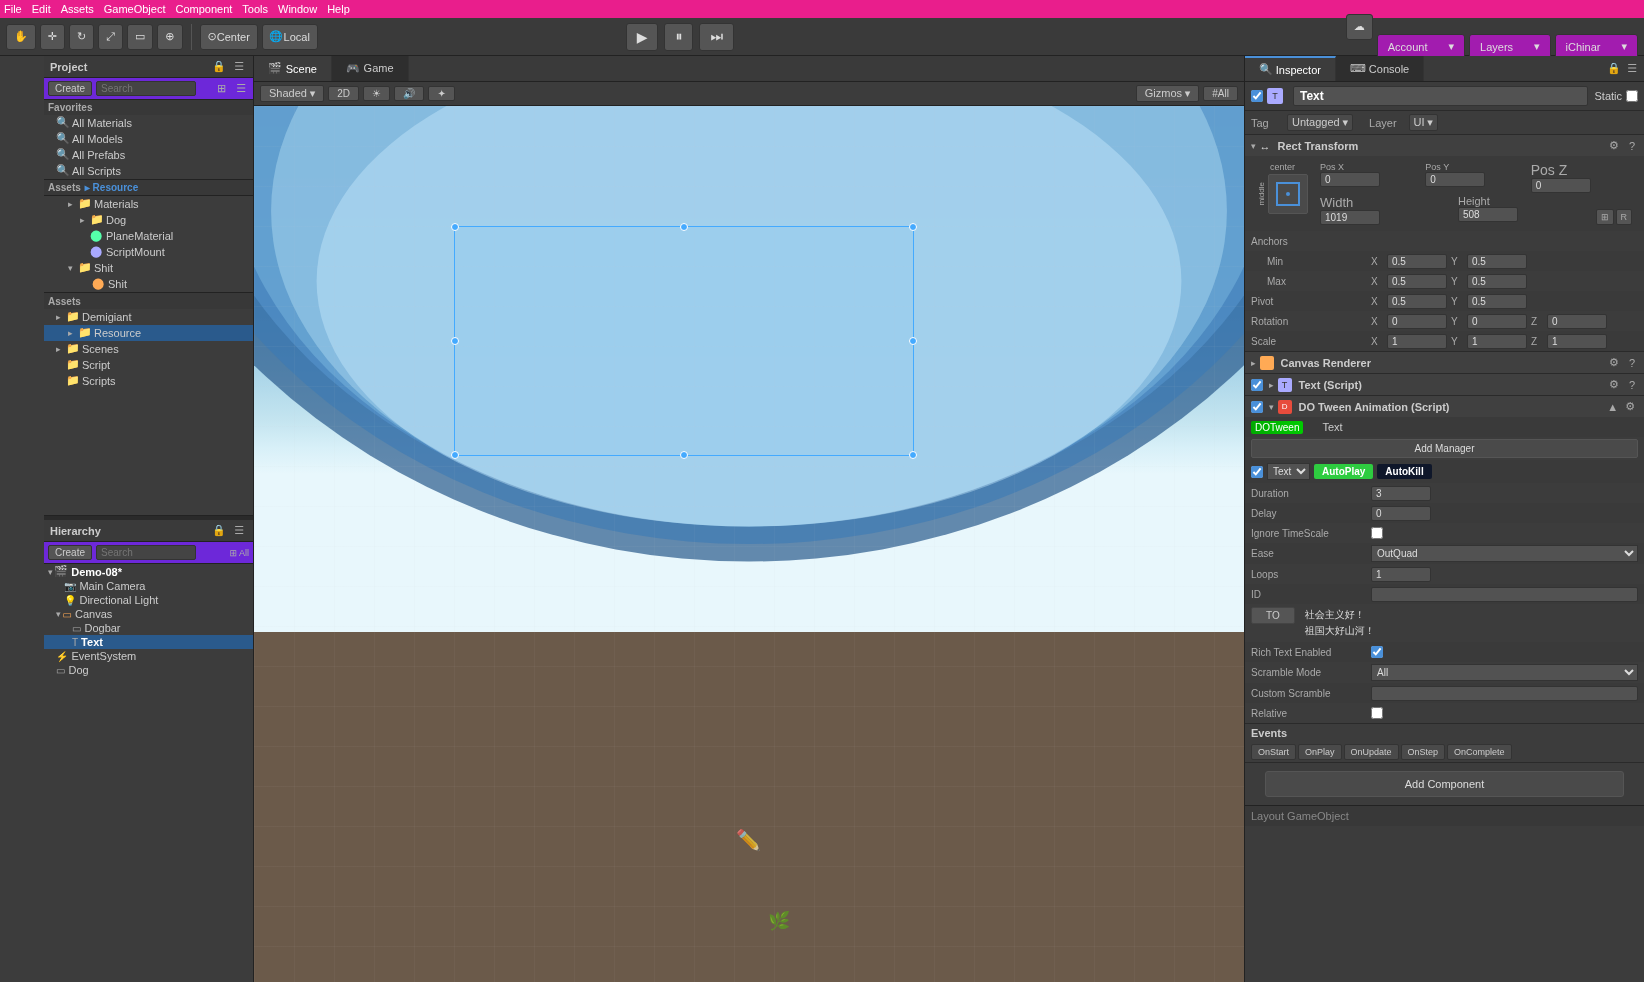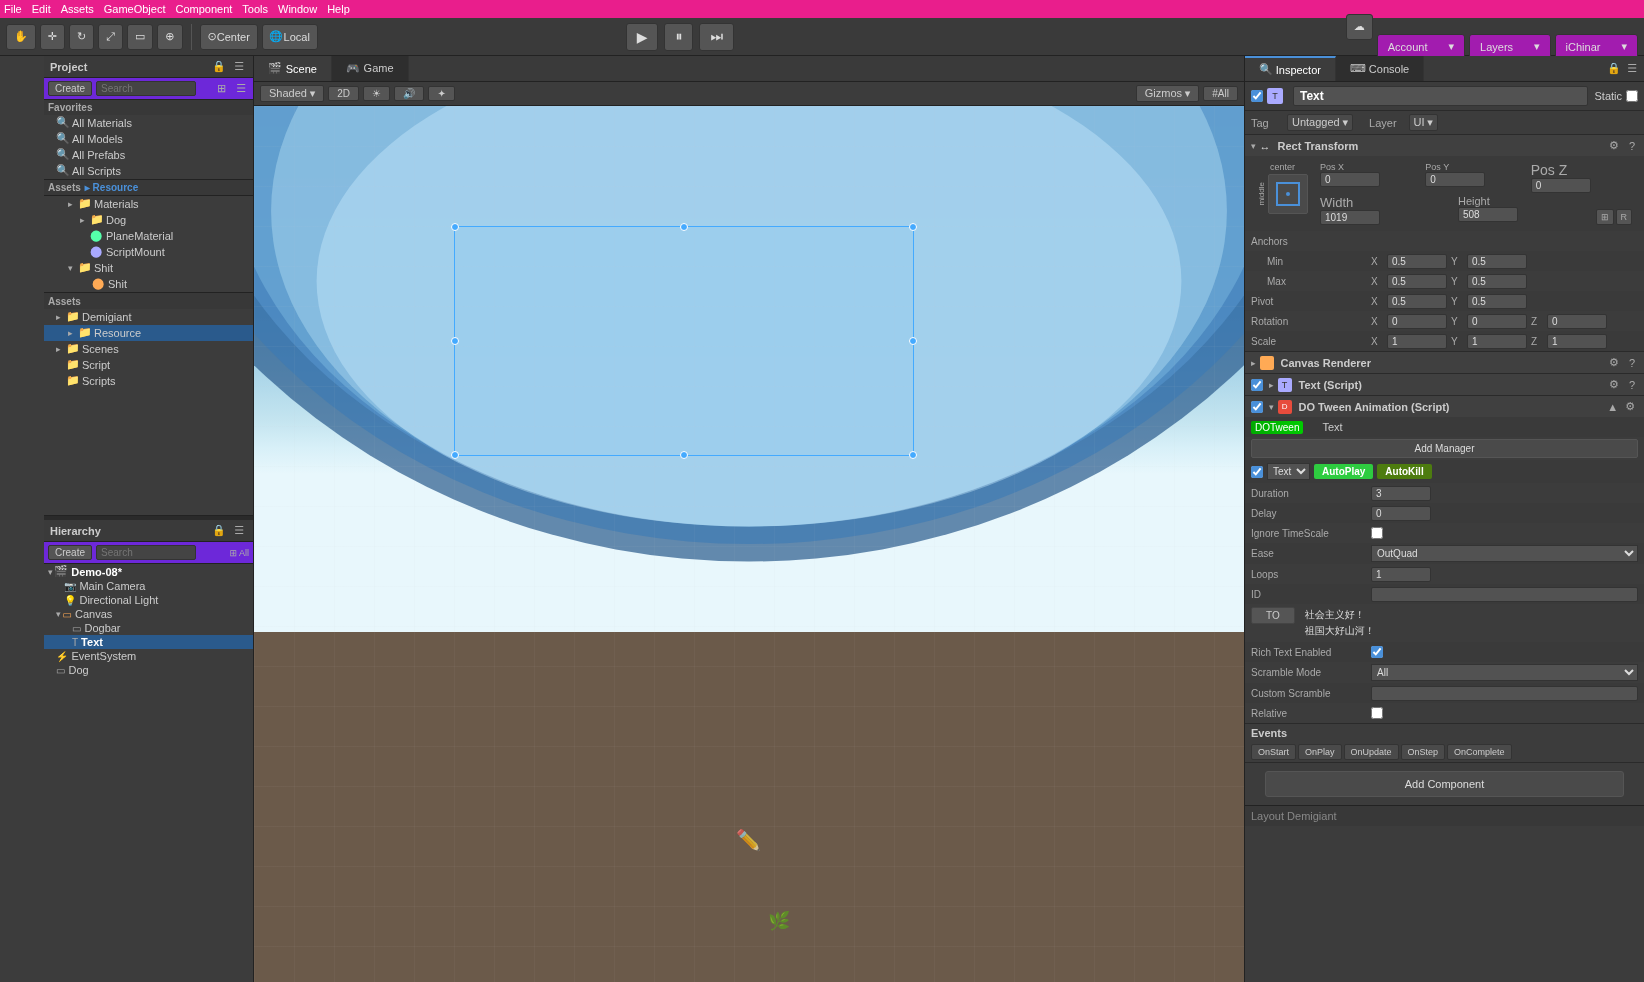--- a/index.html
+++ b/index.html
@@ -328,21 +328,21 @@
       padding: 6px;
       text-align: center;
       cursor: pointer;
       margin: 8px 20px;
       border-radius: 3px;
       font-size: 11px;
     }
 
     
     .autoplay-btn { background: #2ecc40; border: none; color: #fff; padding: 2px 8px; cursor: pointer; border-radius: 2px; font-size: 10px; font-weight: bold; }
-    .autokill-btn { background: #4d7c0f; border: none; color: #fff; padding: 2px 8px; cursor: pointer; border-radius: 2px; font-size: 10px; font-weight: bold; }
+    .autokill-btn { background: #0f172a; border: none; color: #fff; padding: 2px 8px; cursor: pointer; border-radius: 2px; font-size: 10px; font-weight: bold; }
 
     
     .to-btn { background: #555; border: 1px solid #444; color: #ccc; padding: 2px 14px; cursor: pointer; border-radius: 2px; font-size: 10px; }
 
     
     .add-manager-btn { background: #4a4a4a; border: 1px solid #555; color: #ddd; padding: 3px; text-align: center; cursor: pointer; border-radius: 2px; font-size: 10px; margin: 2px 6px; }
 
     
     .layout-props {
       padding: 4px 6px;
@@ -952,18 +952,18 @@
         <button class="event-btn">OnPlay</button>
         <button class="event-btn">OnUpdate</button>
         <button class="event-btn">OnStep</button>
         <button class="event-btn">OnComplete</button>
       </div>
     </div>
 
     <div class="add-component-btn">Add Component</div>
 
     <div class="layout-props">
-      <span>Layout Demigiant</span>
+      <span>Layout GameObject</span>
     </div>
 
   </div>
 
 </div>
 
 </body></html>

